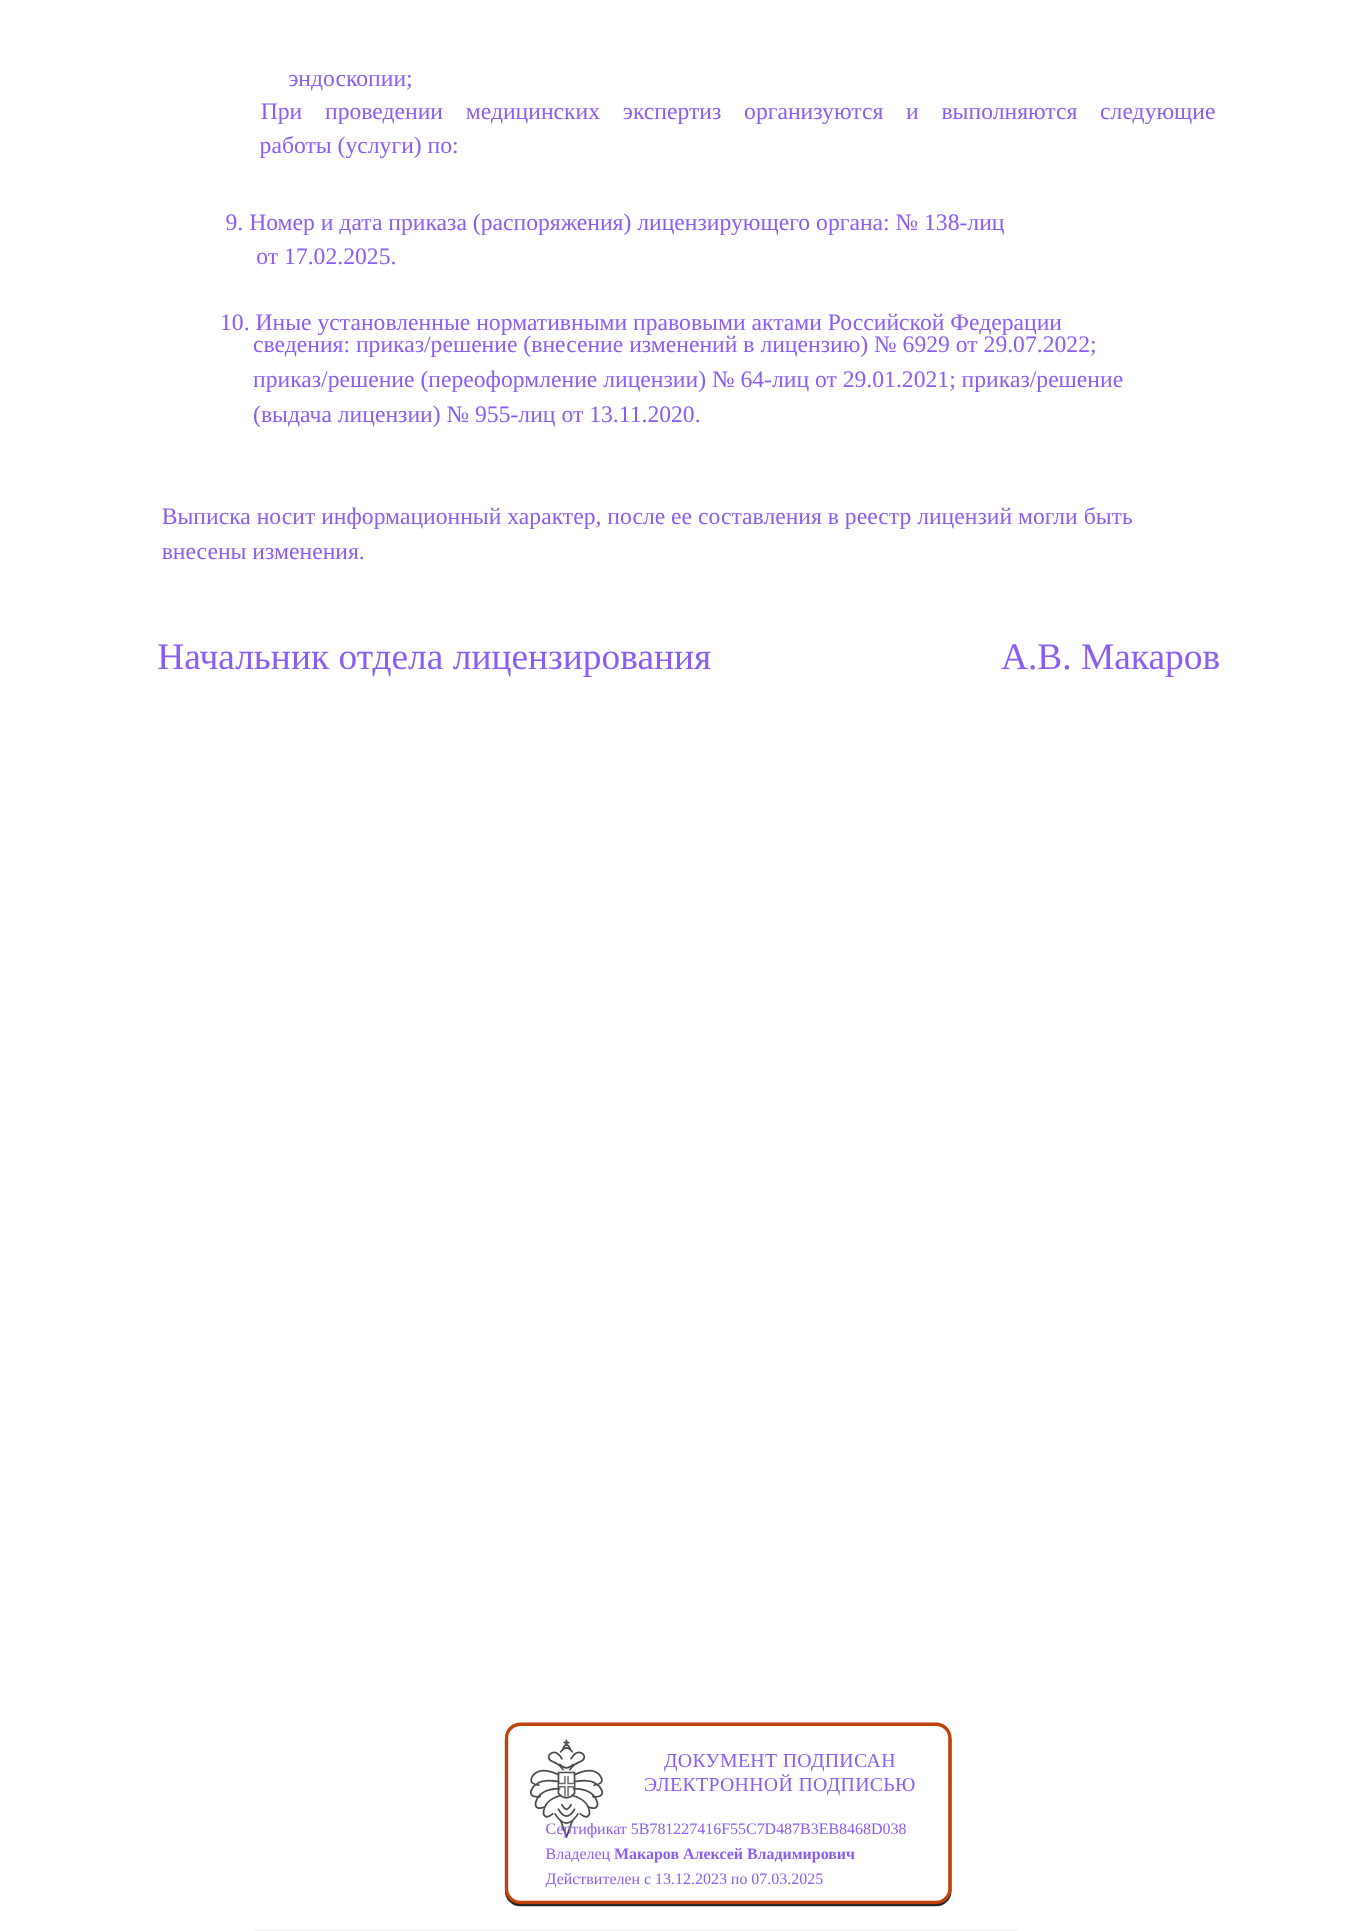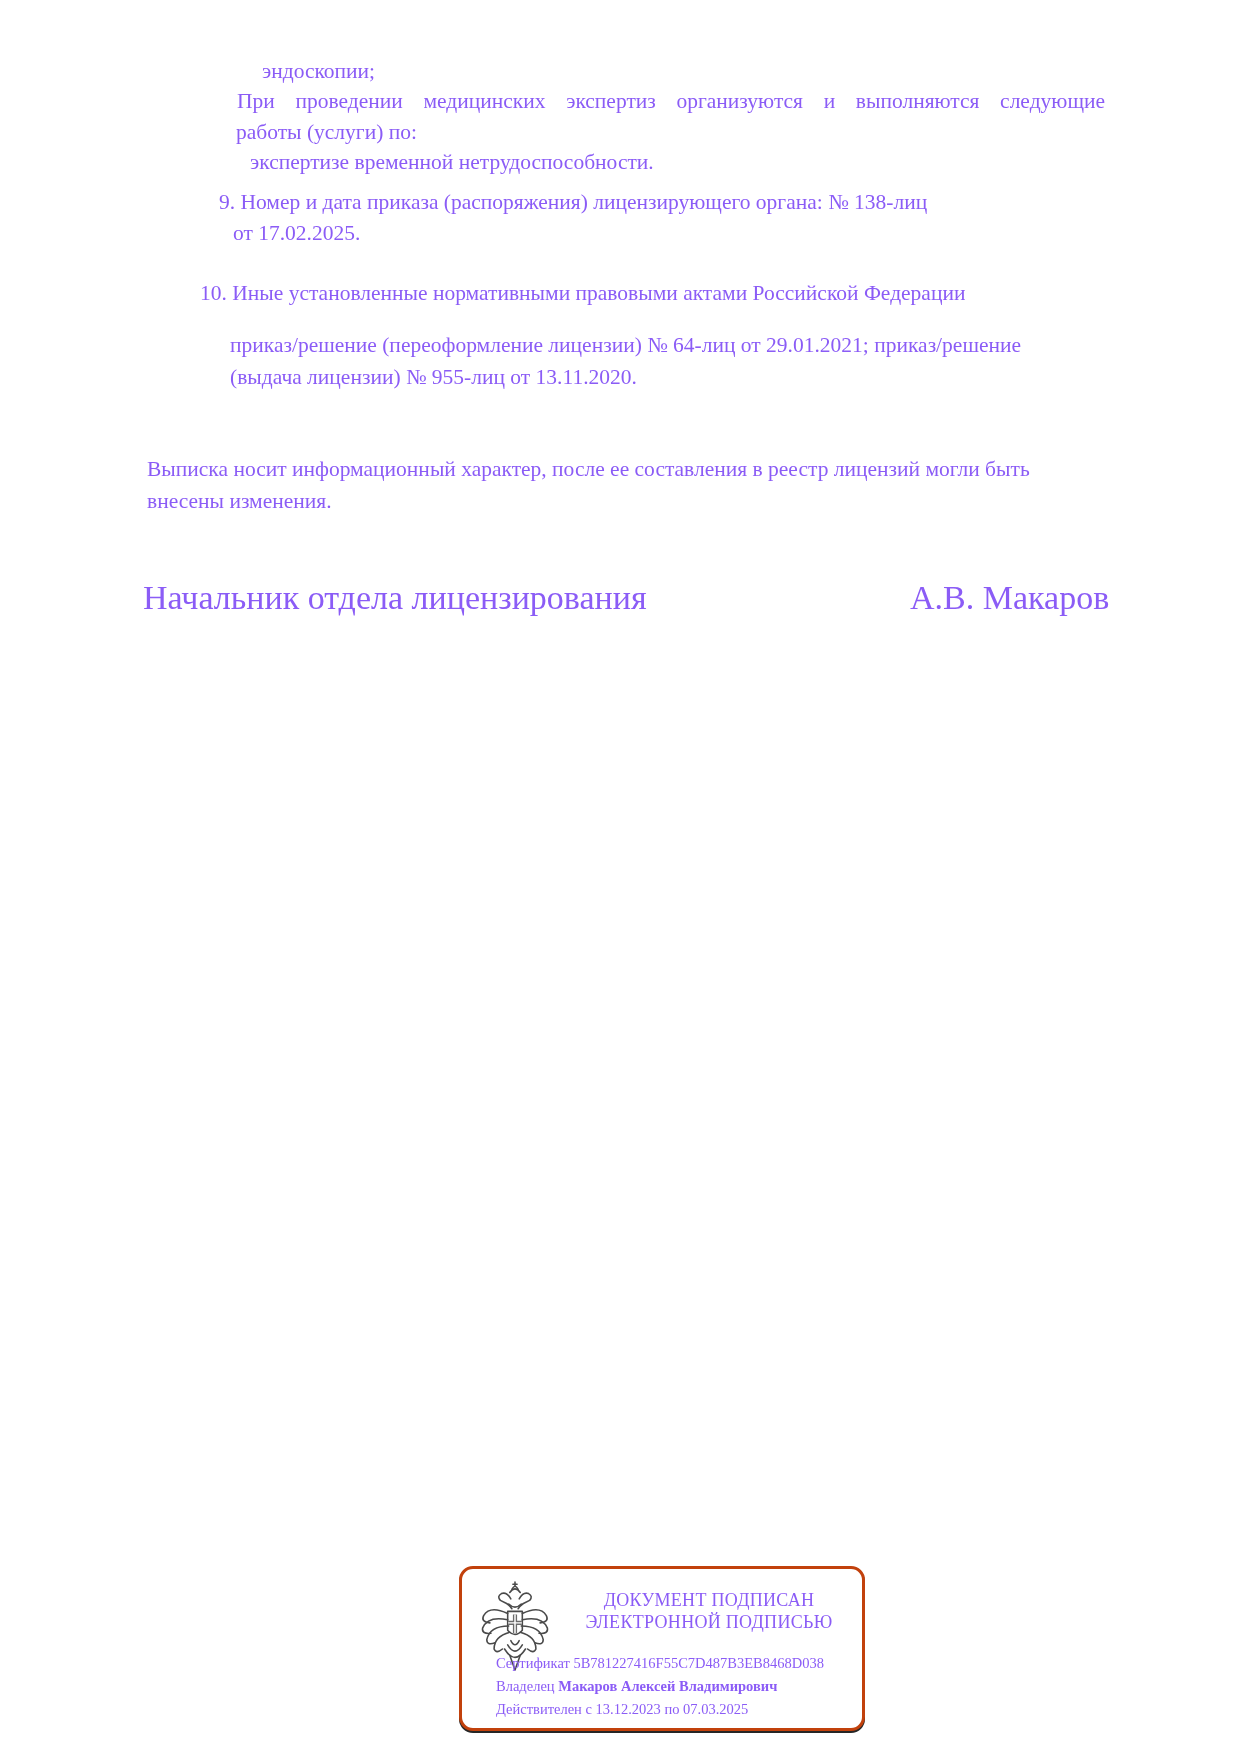--- a/index.html
+++ b/index.html
@@ -50,26 +50,26 @@
   .stamp .meta b{font-weight:bold;}
 </style>
 </head>
 <body>
 
 <div class="page">
 
   <div class="ln" style="left:262px;top:58px;">эндоскопии;</div>
   <div class="ln just" style="left:237px;top:88px;width:868px;">При проведении медицинских экспертиз организуются и выполняются следующие</div>
   <div class="ln" style="left:236px;top:119px;">работы (услуги) по:</div>
-  <div class="ln" style="left:250px;top:149px;">экспертизе временной нетрудоспособности.</div>
 
-  <div class="ln" style="left:219px;top:189px;">9. Номер и дата приказа (распоряжения) лицензирующего органа: № 138-лиц</div>
+  <div class="ln" style="left:205px;top:189px;">9. Номер и дата приказа (распоряжения) лицензирующего органа: № 138-лиц</div>
   <div class="ln" style="left:233px;top:220px;">от 17.02.2025.</div>
 
   <div class="ln" style="left:200px;top:280px;font-family:Liberation Serif, serif;">10. Иные установленные нормативными правовыми актами Российской Федерации</div>
+  <div class="ln" style="left:230px;top:300px;">сведения: приказ/решение (внесение изменений в лицензию) № 6929 от 29.07.2022;</div>
   <div class="ln" style="left:230px;top:332px;">приказ/решение (переоформление лицензии) № 64-лиц от 29.01.2021; приказ/решение</div>
   <div class="ln" style="left:230px;top:364px;">(выдача лицензии) № 955-лиц от 13.11.2020.</div>
 
   <div class="ln" style="left:147px;top:456px;">Выписка носит информационный характер, после ее составления в реестр лицензий могли быть</div>
   <div class="ln" style="left:147px;top:488px;">внесены изменения.</div>
 
   <div class="ln big" style="left:143px;top:582px;">Начальник отдела лицензирования</div>
   <div class="ln big" style="left:910px;top:582px;">А.В. Макаров</div>
 
   <div class="stamp">

